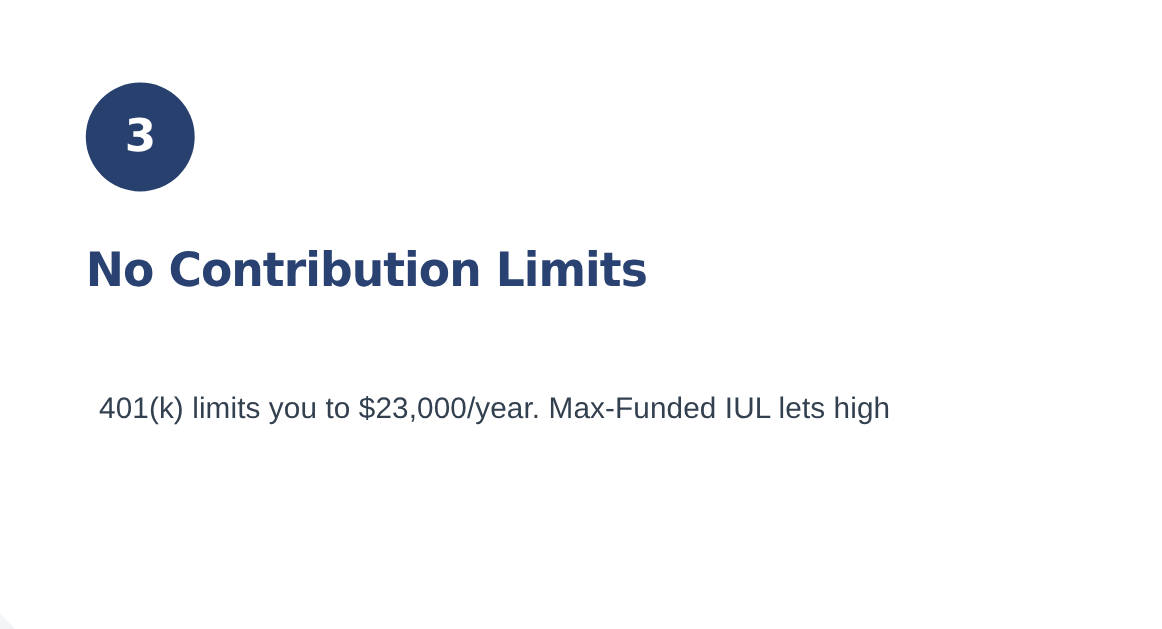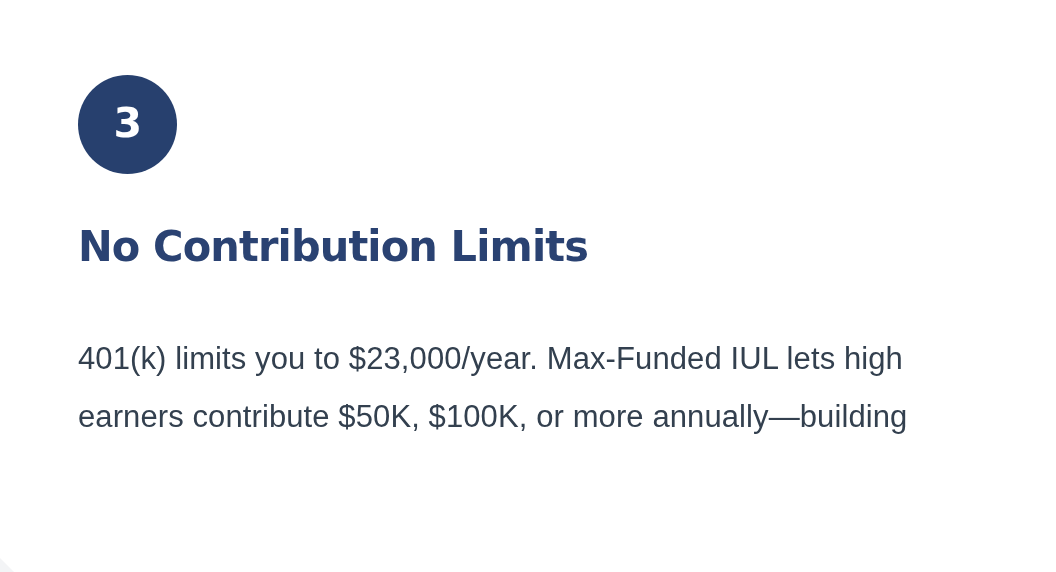--- a/index.html
+++ b/index.html
@@ -72,24 +72,24 @@
     white-space: nowrap;
     transform: scaleX(0.965);
     transform-origin: left top;
   }
 
   .body-copy {
     position: absolute;
     left: 78px;
     top: 330px;
     width: 880px;
-    margin: 0;
+    margin: 12px;
     color: #33404F;
     font-family: "Liberation Sans", sans-serif;
-    font-size: 31px;
+    font-size: 27px;
     font-weight: 400;
     line-height: 58px;
     letter-spacing: 0.1px;
   }
 
   .body-line {
     display: block;
     white-space: nowrap;
   }
 </style>
@@ -101,16 +101,15 @@
   <div class="corner-shade"></div>
 
   <div class="badge">
     <span class="badge-number">3</span>
   </div>
 
   <h2 class="heading">No Contribution Limits</h2>
 
   <p class="body-copy">
     <span class="body-line">401(k) limits you to $23,000/year. Max-Funded IUL lets high</span>
-    <span class="body-line">earners contribute $50K, $100K, or more annually—building</span>
   </p>
 
 </div>
 
 </body></html>

